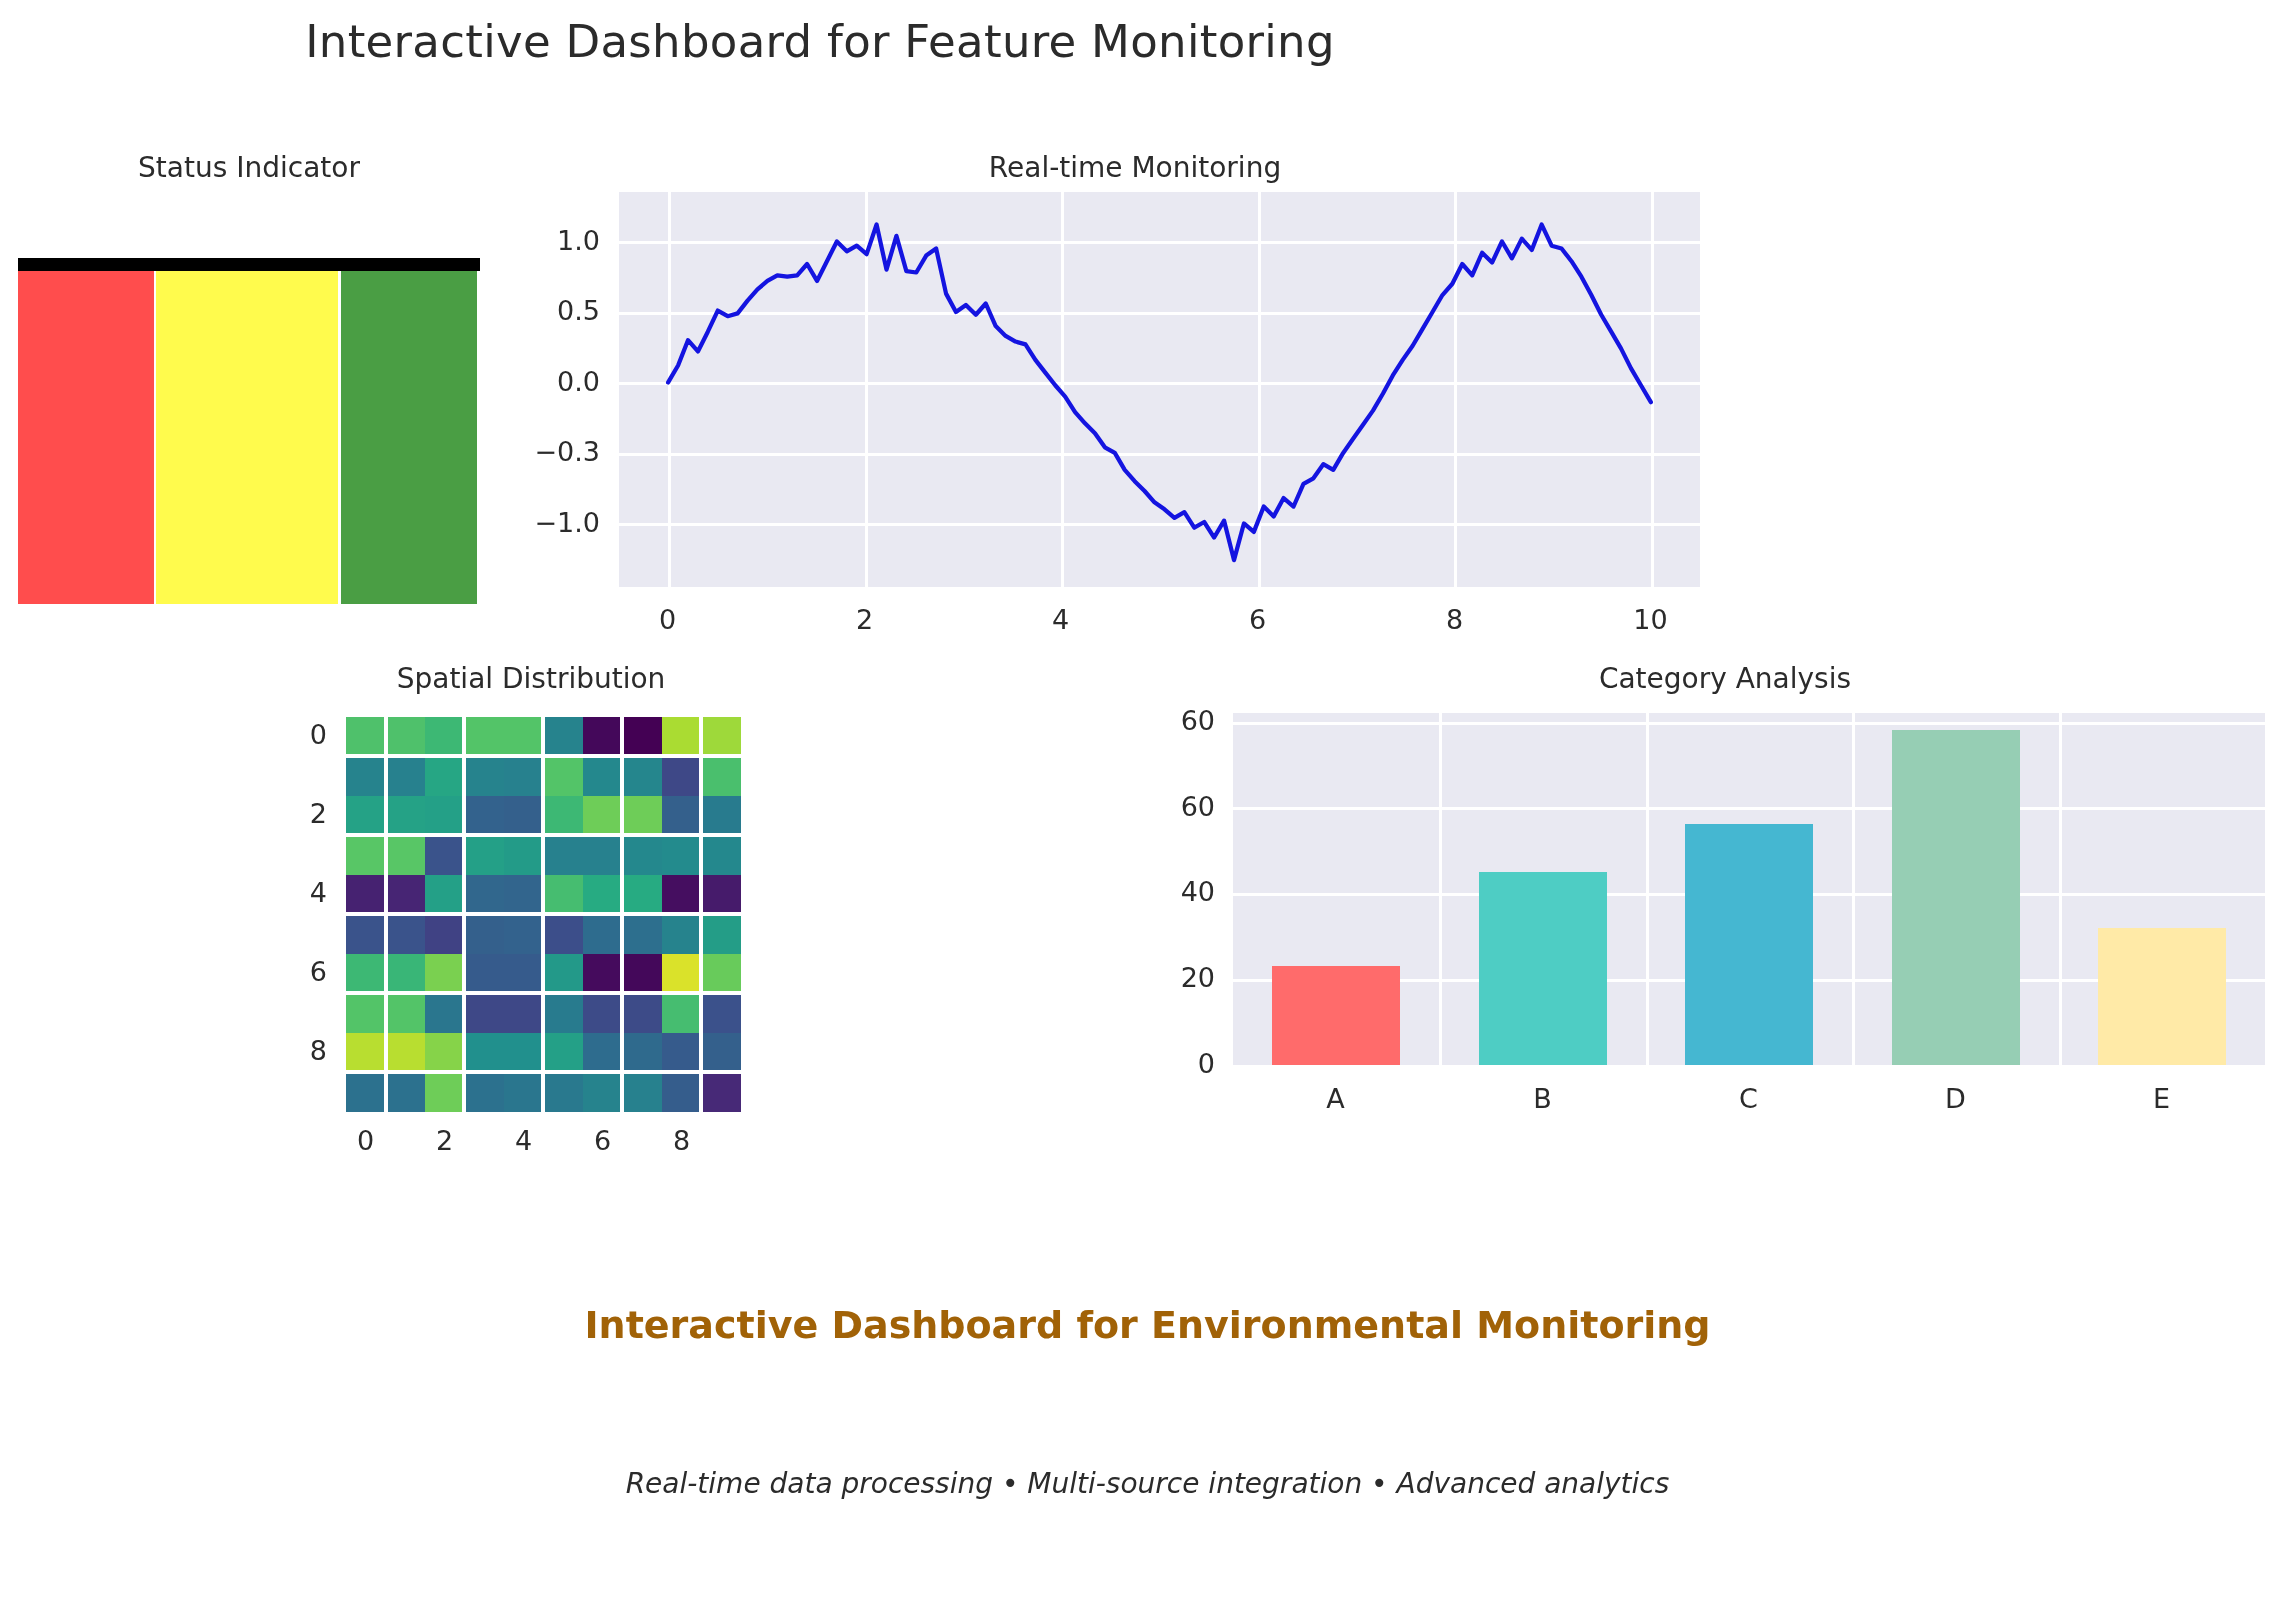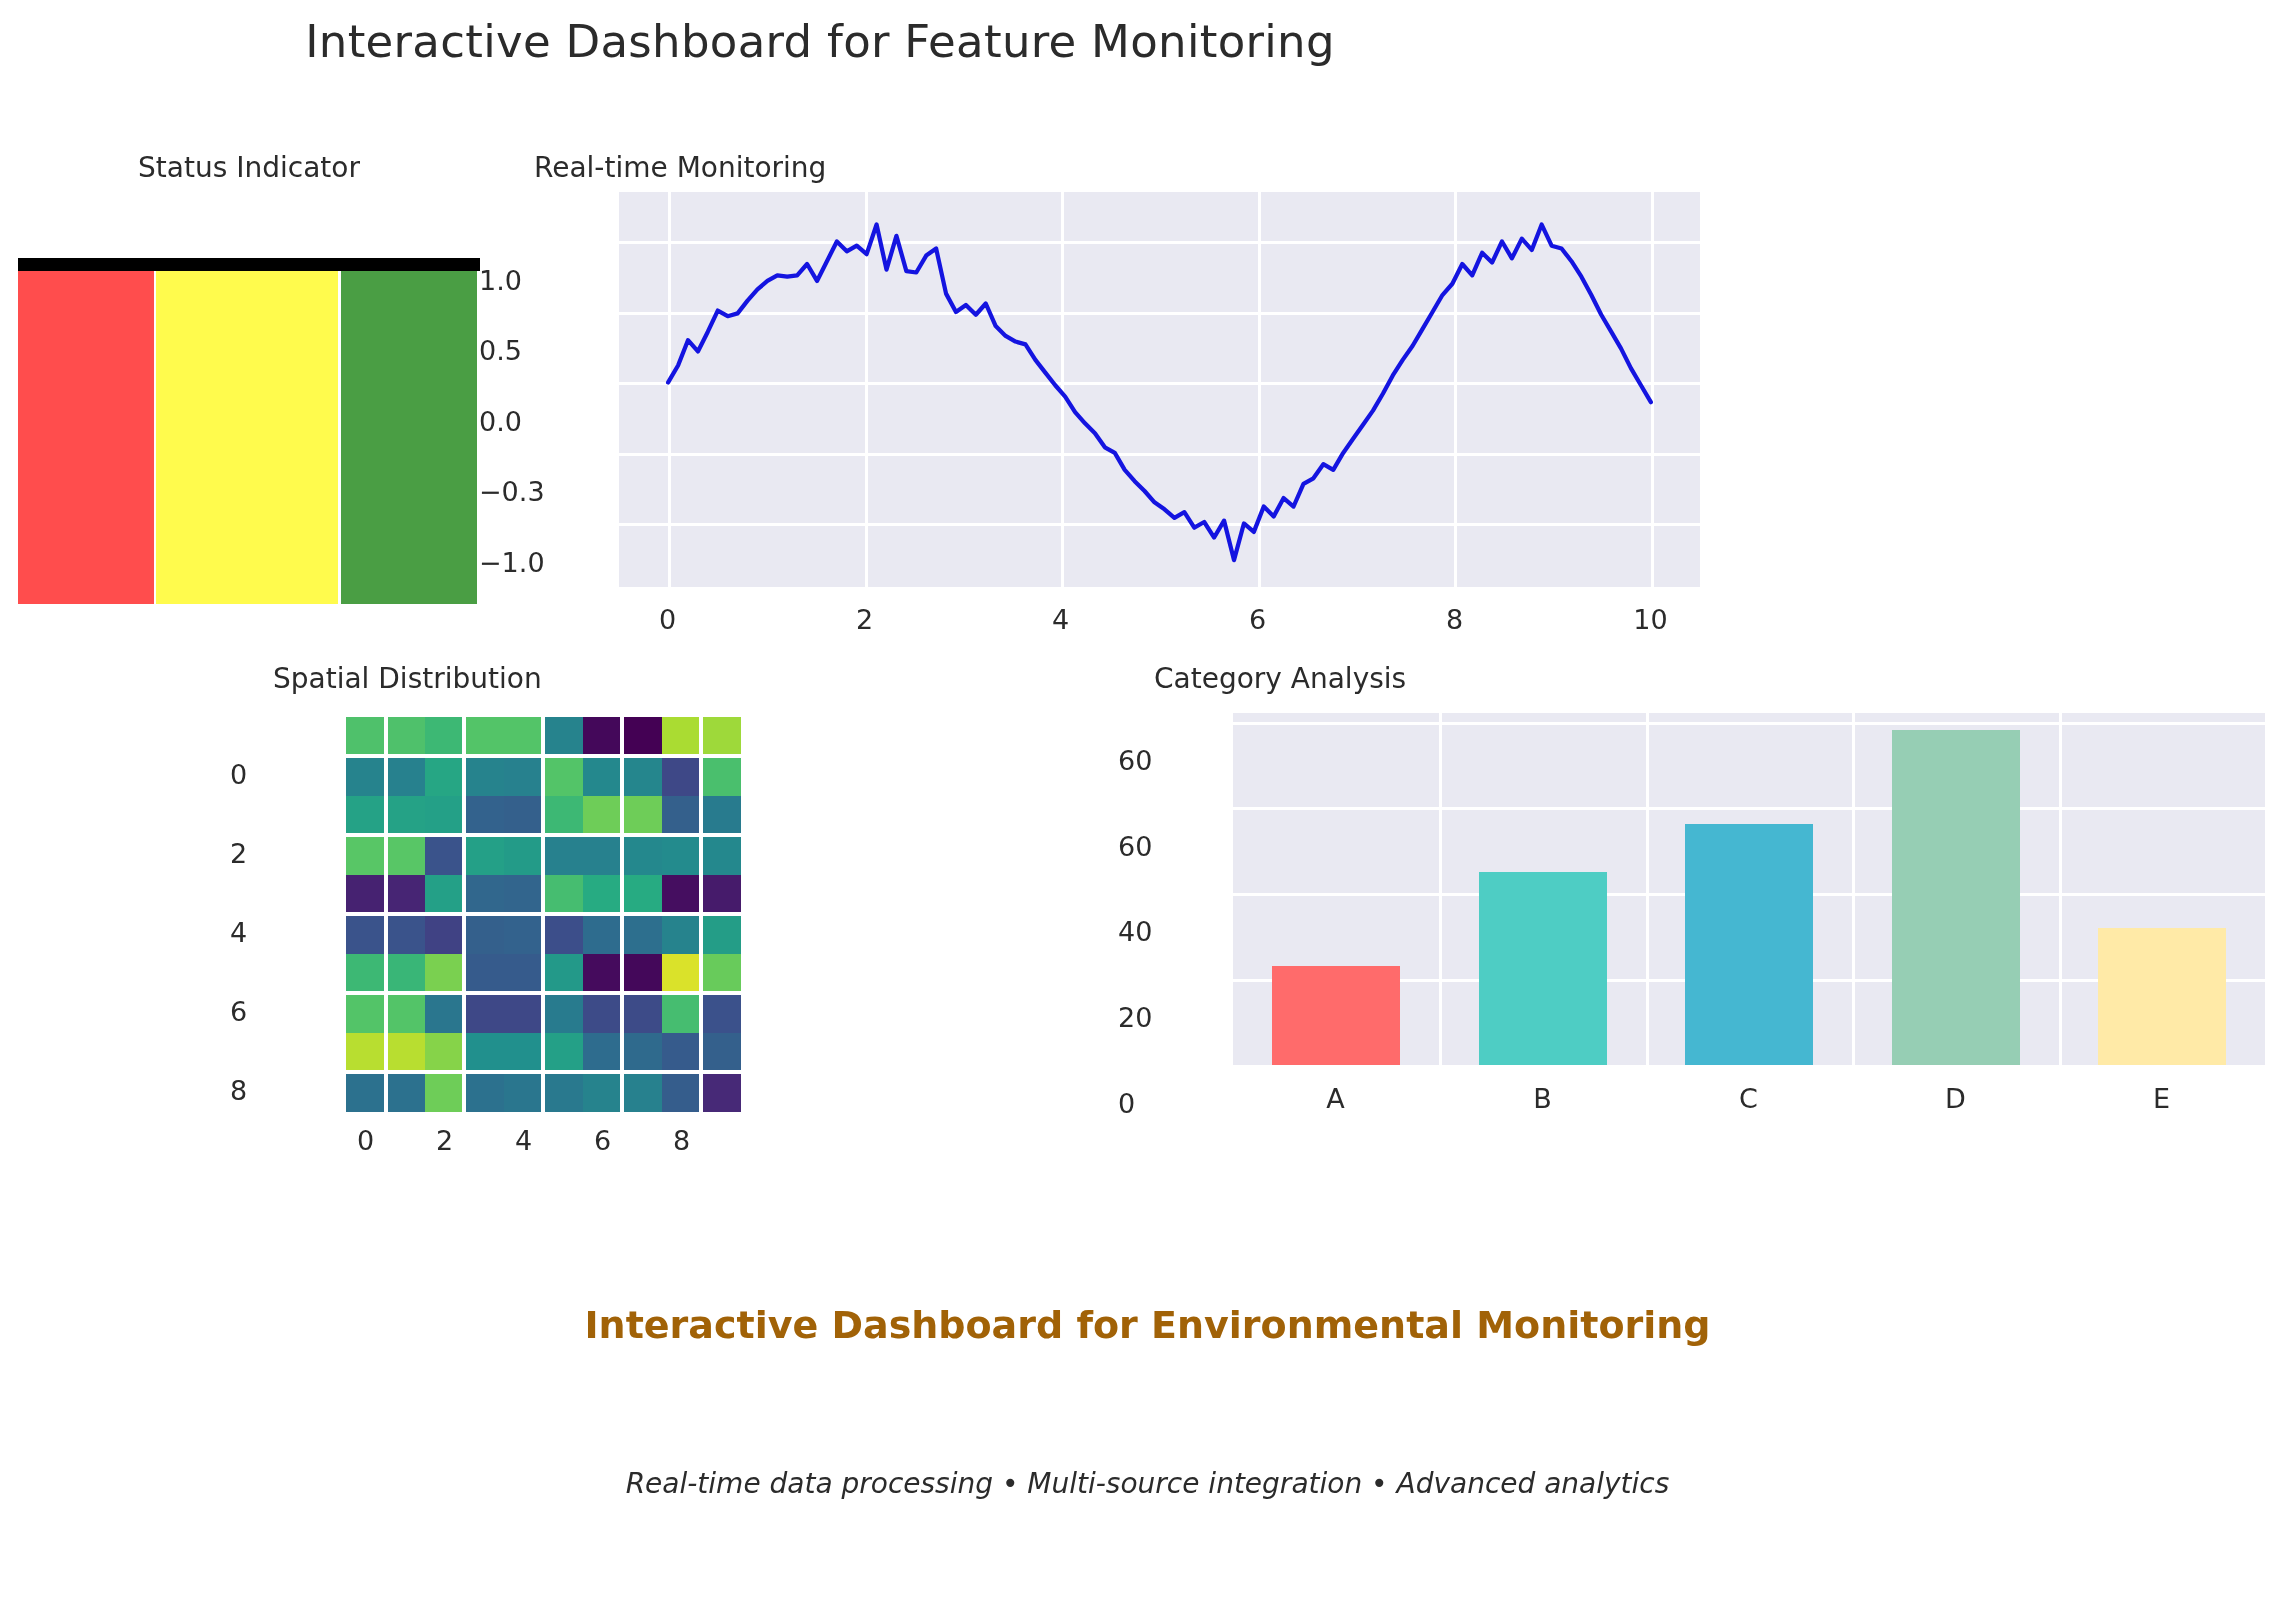--- a/index.html
+++ b/index.html
@@ -74,25 +74,25 @@
     background: #ffffff;
   }
   .gridline-h { height: 3px; left: 0; right: 0; }
   .gridline-v { width: 3px; top: 0; bottom: 0; }
   .tick-label {
     position: absolute;
     color: #2b2b2b;
     font-size: 27px;
     white-space: nowrap;
   }
-  .tick-y { text-align: left; margin-top: 40px; }
+  .tick-y { text-align: right; }
   .tick-x { text-align: center; }
   .axes-title {
     position: absolute;
-    text-align: left;
+    text-align: center;
     font-size: 28px;
     color: #2b2b2b;
   }
 
   
   #line-panel {
     position: absolute;
     left: 534px;
     top: 151px;
     width: 1202px;

